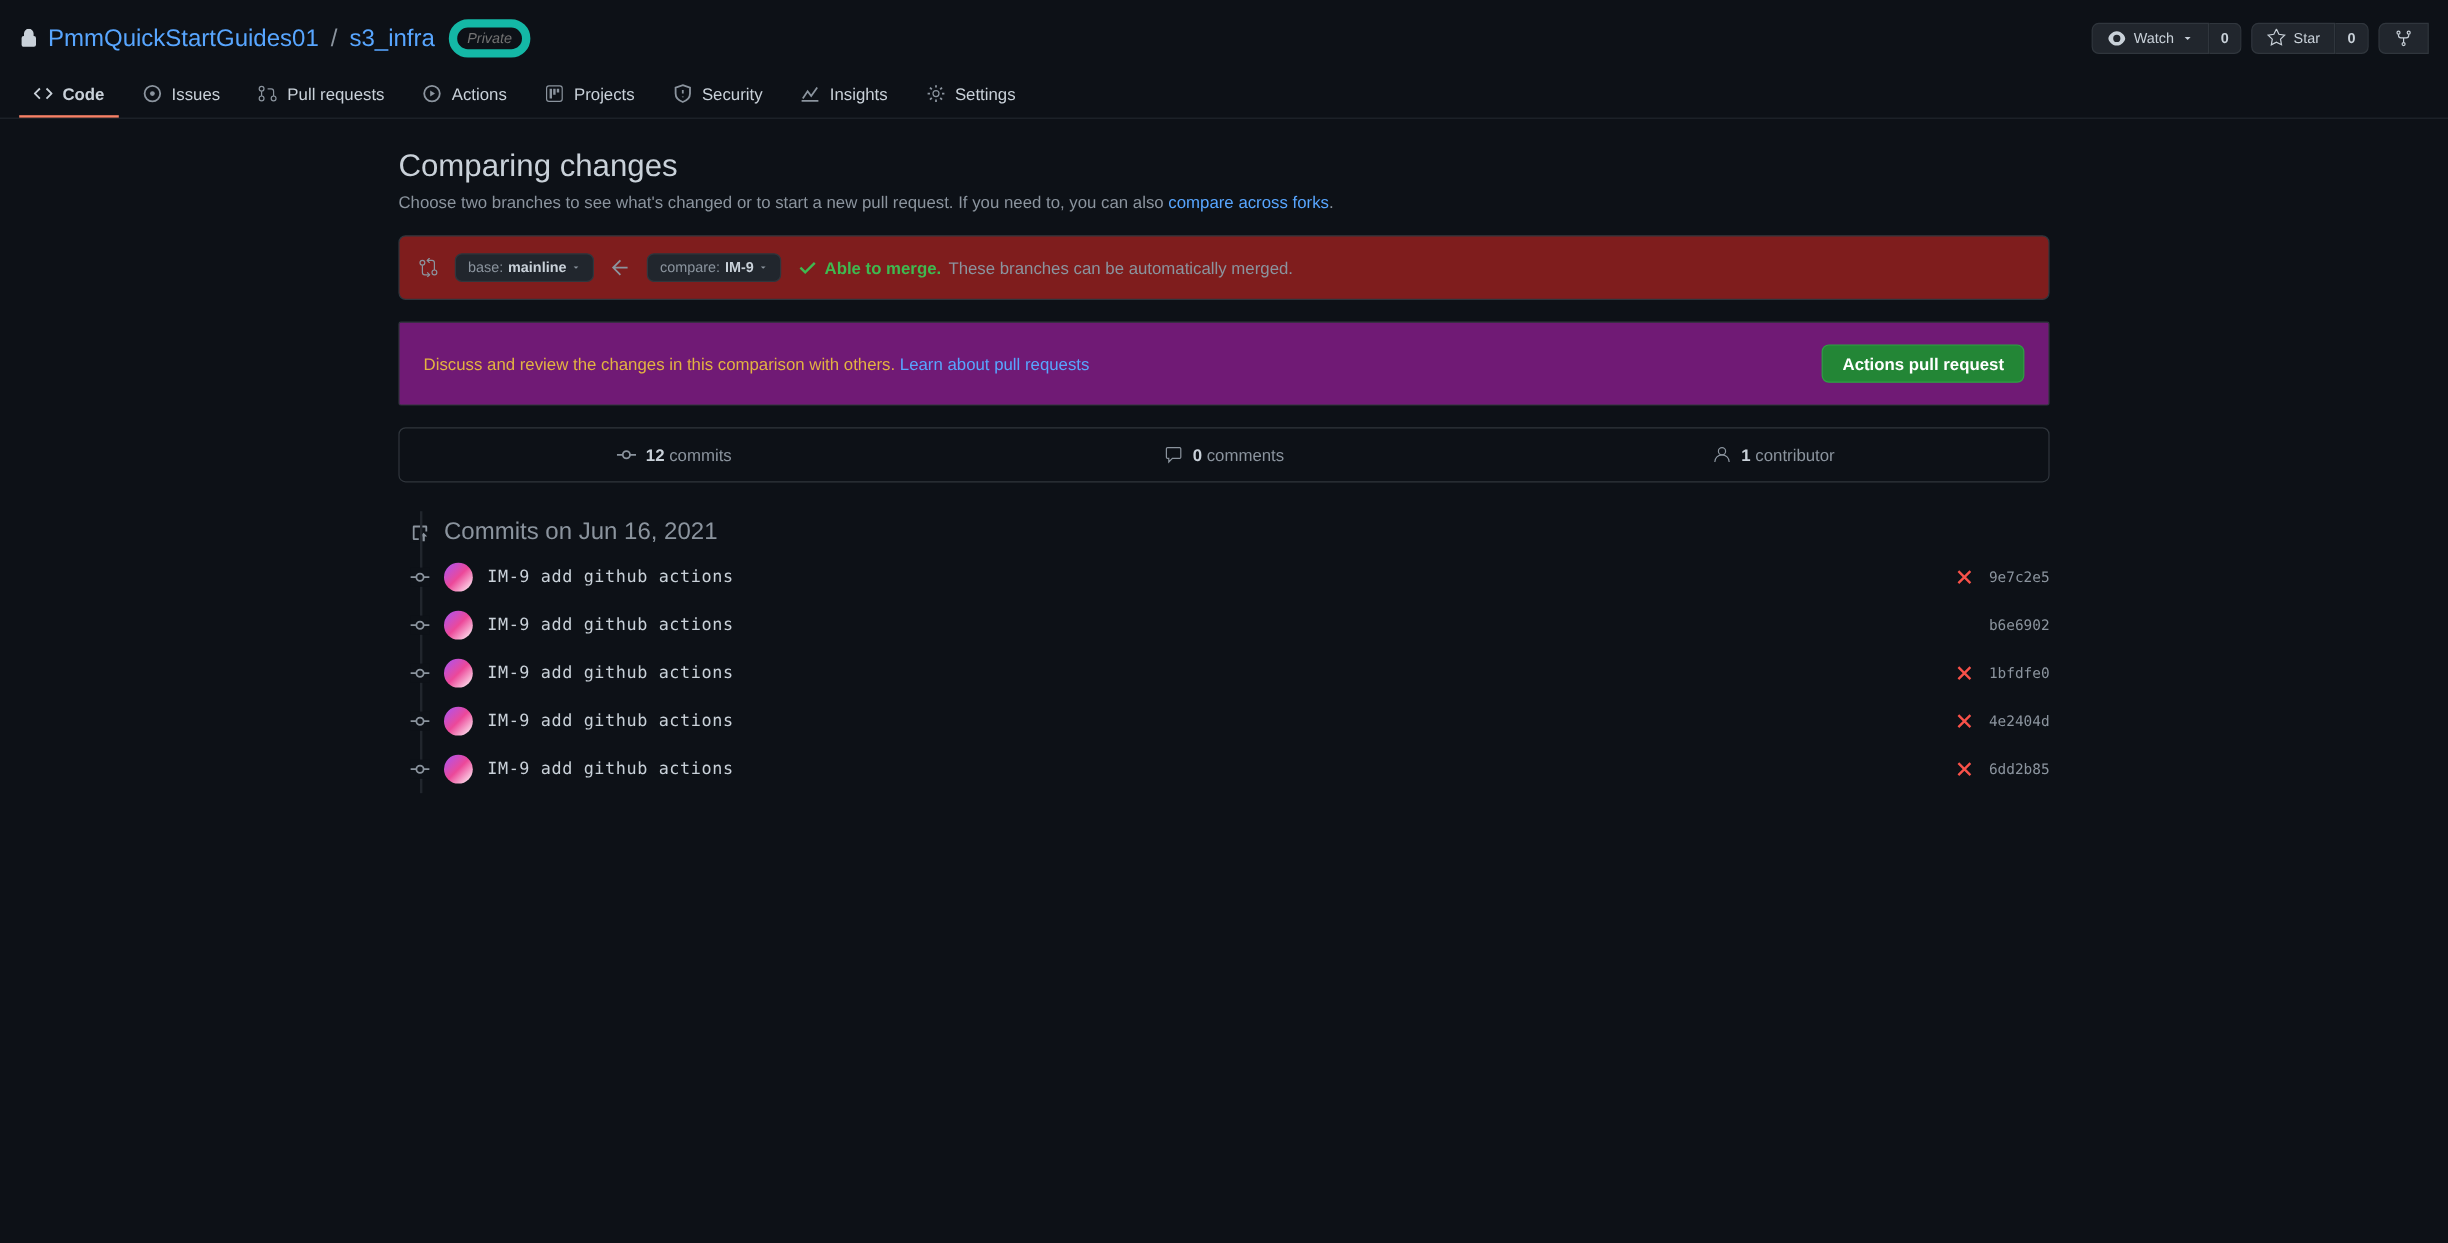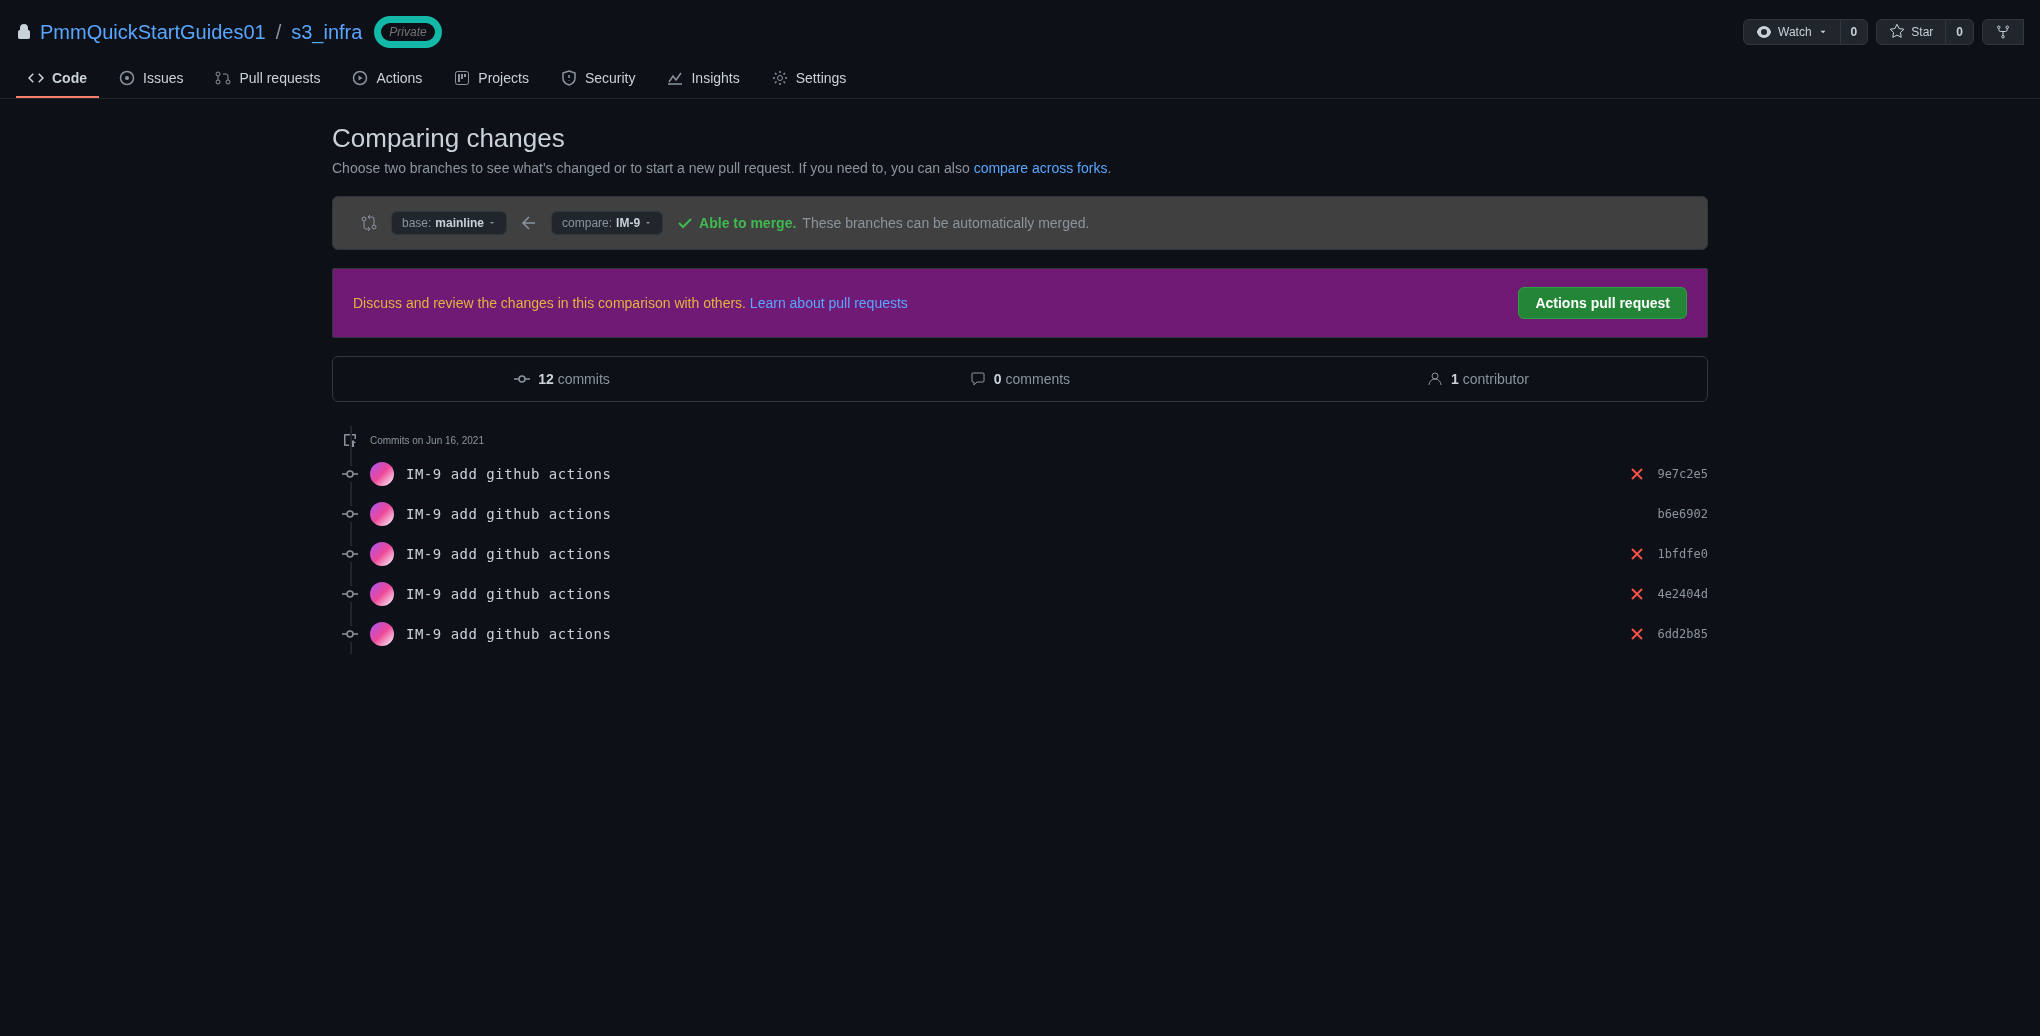--- a/index.html
+++ b/index.html
@@ -88,24 +88,24 @@
       margin: 0 auto;
       padding: 24px 32px;
     }
     
     h1.page-title { font-size: 26px; font-weight: 400; margin-bottom: 6px; }
     
     .subtitle { color: #8b949e; font-size: 14px; margin-bottom: 20px; }
     .subtitle a { color: #58a6ff; text-decoration: none; }
     
     .compare-box {
-      background: #404040;
+      background: #7f1d1d;
       border: 1px solid #30363d;
       border-radius: 6px;
-      padding: 14px 28px;
+      padding: 14px 16px;
       display: flex;
       align-items: center;
       gap: 14px;
       margin-bottom: 18px;
     }
     
     .branch-select {
       background: #21262d;
       border: 1px solid #30363d;
       border-radius: 6px;
@@ -168,21 +168,21 @@
     
     .commit-list { position: relative; }
     
     .commit-date-header {
       display: flex;
       align-items: center;
       gap: 12px;
       padding: 6px 0;
       margin-left: 10px;
       color: #8b949e;
-      font-size: 10px;
+      font-size: 20px;
     }
     
     .timeline-line {
       position: absolute;
       left: 18px;
       top: 0;
       bottom: 0;
       width: 2px;
       background: #21262d;
     }

